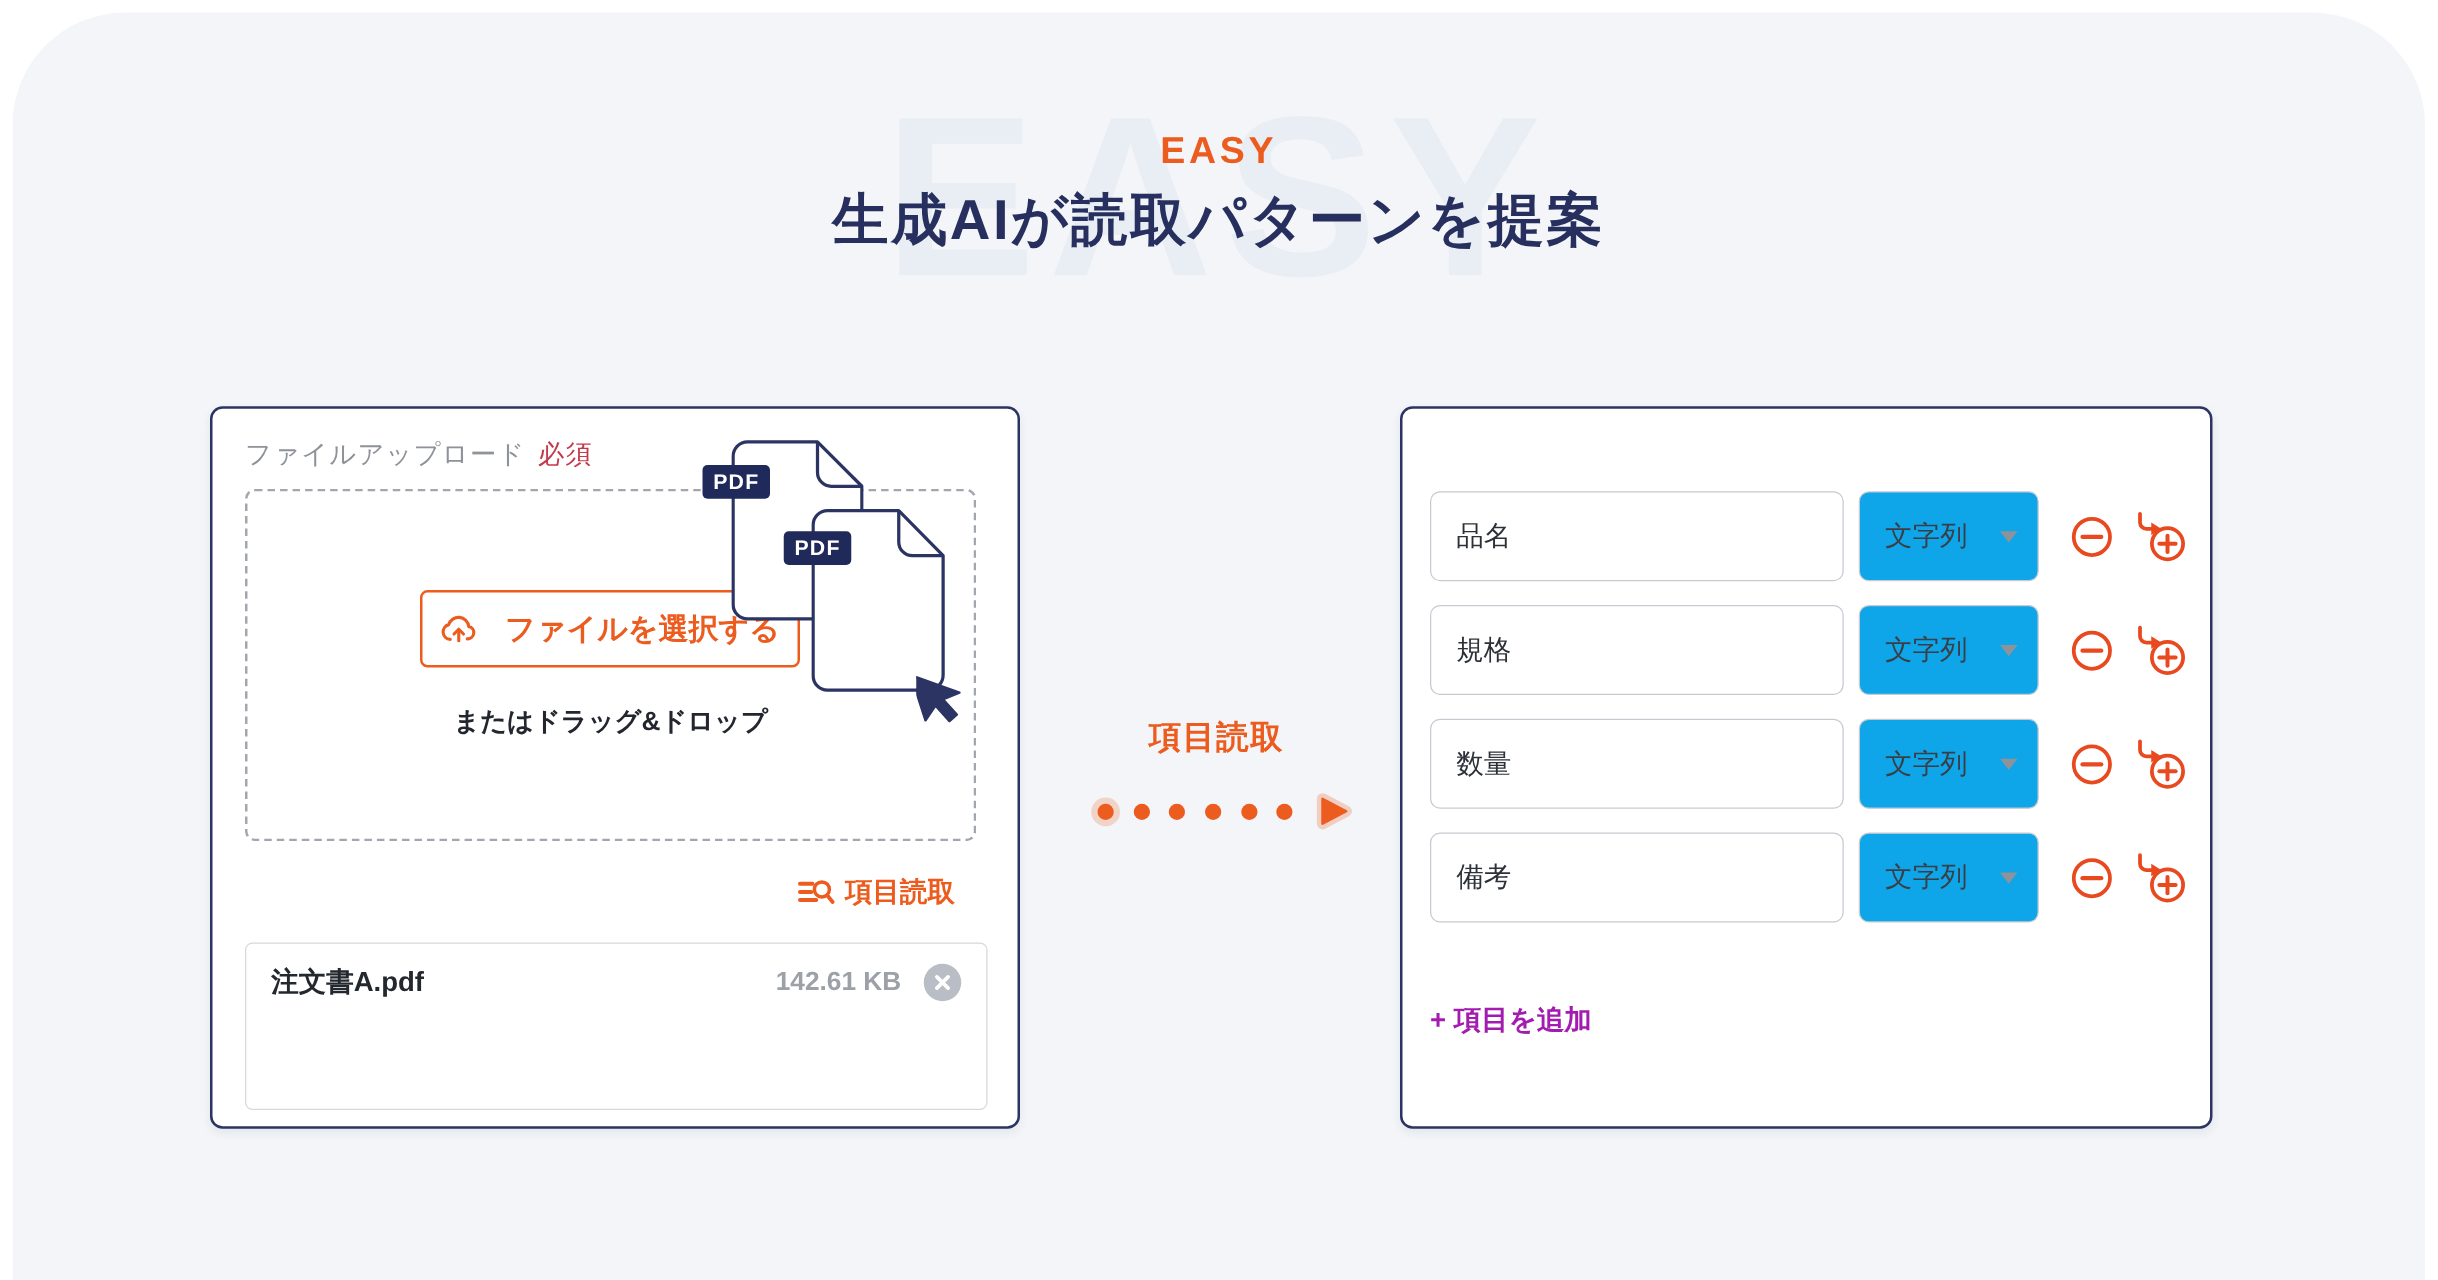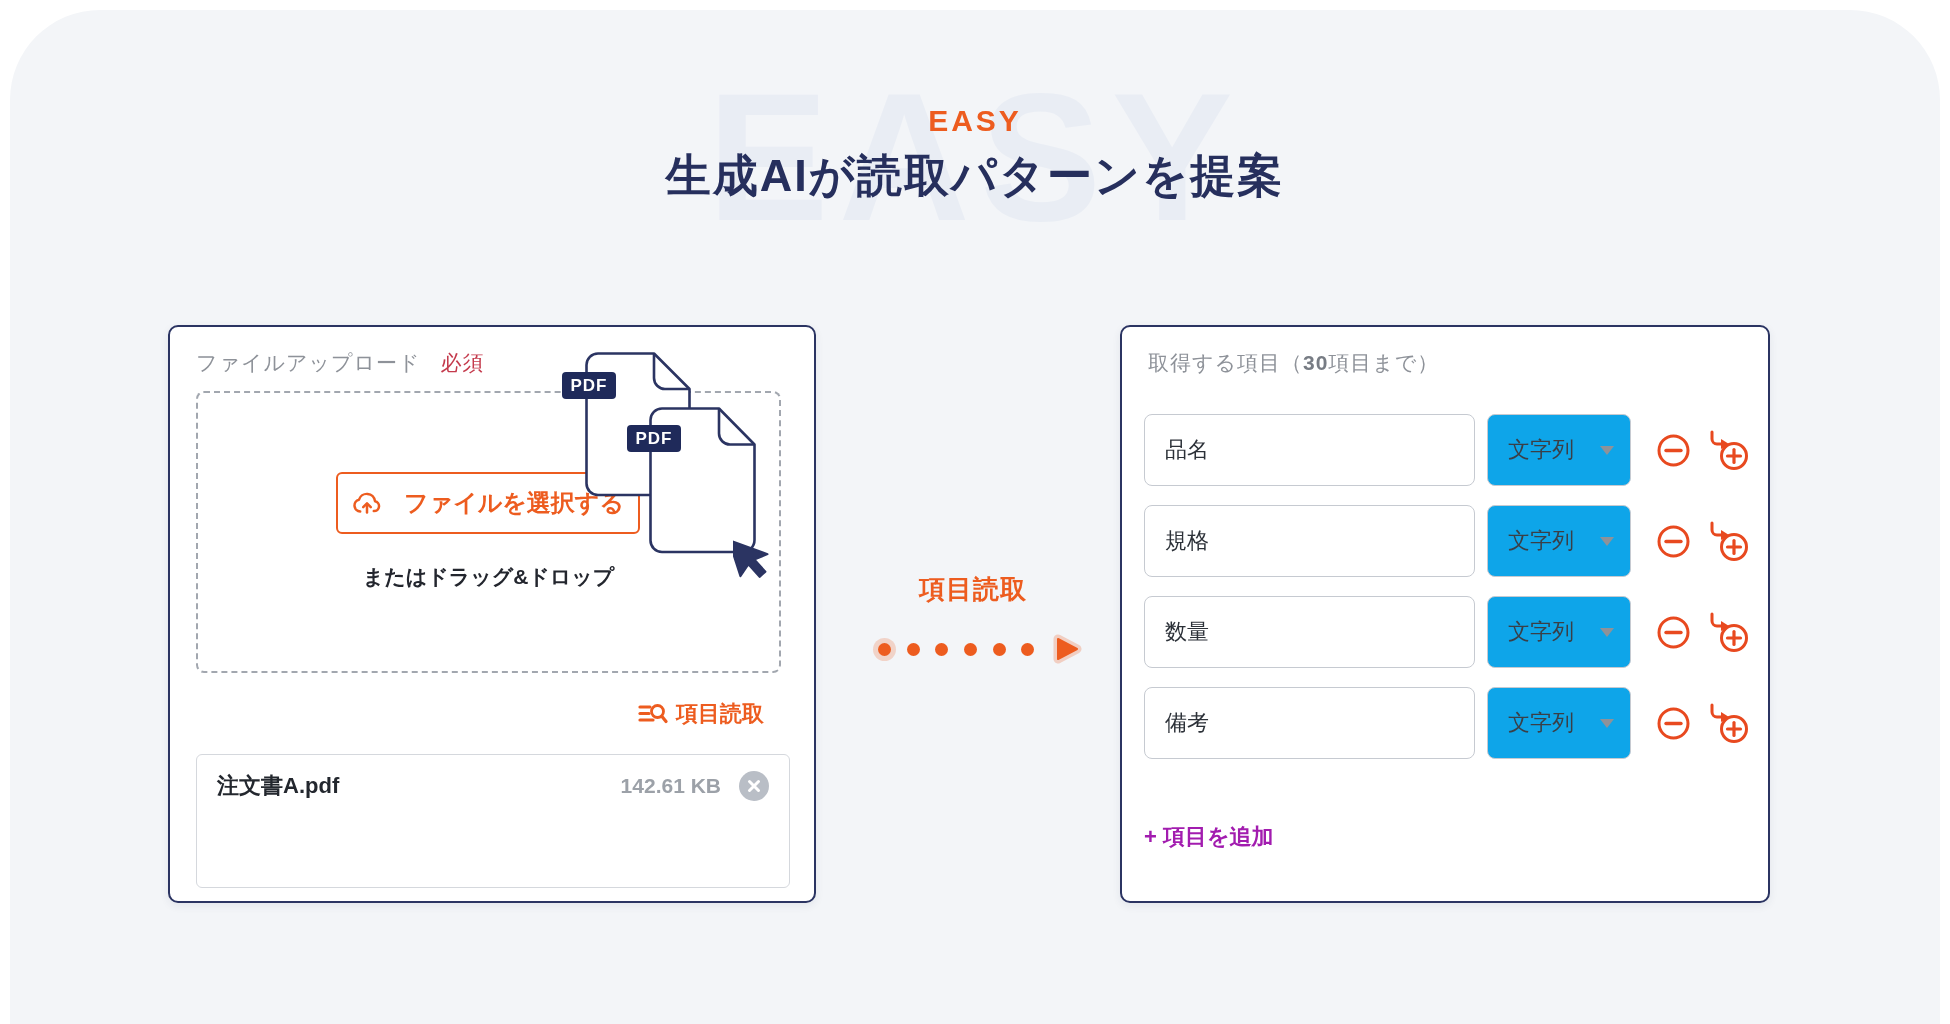--- a/index.html
+++ b/index.html
@@ -20,21 +20,21 @@
 
   
   .card { position:absolute; background:#ffffff; border:2px solid #2B3462; border-radius:10px;
           box-shadow:0 3px 8px rgba(35,45,90,0.08); }
   .card-upload { left:168px; top:325px; width:648px; height:578px; }
   .card-items  { left:1120px; top:325px; width:650px; height:578px; }
 
   
   .upload-header { position:absolute; left:26px; top:22px; font-size:21px; color:#8E9299;
                    letter-spacing:1px; }
-  .required { color:#C43A4C; margin-left:20px; }
+  .required { color:#C43A4C; margin-left:10px; }
   .dropzone { position:absolute; left:26px; top:64px; width:585px; height:282px;
               border:2px dashed #A2A7AF; border-radius:8px; }
   .select-btn { position:absolute; left:166px; top:145px; width:304px; height:62px;
                 background:#ffffff; border:2px solid #ED5C1F; border-radius:6px;
                 display:flex; align-items:center; justify-content:center; gap:22px;
                 color:#ED5C1F; font-size:24px; font-weight:800; cursor:pointer; }
   .drag-hint { position:absolute; left:26px; top:236px; width:585px; text-align:center;
                font-size:21px; font-weight:600; color:#23262E; }
 
   .pdf-doc { position:absolute; }
@@ -61,21 +61,21 @@
   .flow-dots { position:absolute; left:878px; top:633px; width:204px; height:32px;
                display:flex; align-items:center; justify-content:space-between; }
   .dot { width:13px; height:13px; border-radius:50%; background:#ED5C1F; }
   .dot.halo { box-shadow:0 0 0 5px rgba(237,92,31,0.22); }
 
   
   .items-header { position:absolute; left:26px; top:22px; font-size:21px; color:#8E9299;
                   letter-spacing:1px; }
   .items-header b { color:#777C84; font-weight:800; }
   .items-body { position:absolute; left:22px; top:70px; width:606px; }
-  .field-row { display:flex; align-items:center; margin-bottom:27px; height:64px;margin-top:21px; }
+  .field-row { display:flex; align-items:center; margin-bottom:27px; height:64px; }
   .field-input { width:334px; height:72px; border:1.5px solid #C6CAD1; border-radius:8px;
                  background:#ffffff; font-size:22px; color:#2C3138; padding:0 20px; outline:none;
                  font-family:"Liberation Sans","DejaVu Sans",sans-serif; }
   .field-type { width:145px; height:72px; border:1.5px solid #C6CAD1; border-radius:8px;
                 background:#0ea5e9; margin-left:12px; display:flex; align-items:center;
                 padding:0 16px 0 20px; cursor:pointer; }
   .field-type-label { font-size:22px; color:#3A3F47; flex:1; }
   .caret { width:0; height:0; border-left:7px solid transparent; border-right:7px solid transparent;
            border-top:9px solid #8E9299; }
   .icon-btn { background:none; border:none; padding:0; cursor:pointer; display:flex; align-items:center; }
@@ -178,23 +178,20 @@
     <span class="dot"></span>
     <span style="display:flex;">
       <svg width="32" height="32" viewBox="0 0 32 32">
         <polygon points="8,6 27,16 8,26" fill="none" stroke="rgba(237,92,31,0.25)" stroke-width="9" stroke-linejoin="round"></polygon>
         <polygon points="8,6 27,16 8,26" fill="#ED5C1F" stroke="#ED5C1F" stroke-width="2" stroke-linejoin="round"></polygon>
       </svg>
     </span>
   </div>
 
   <div class="card card-items">
-    <div class="items-header">
-      <span>取得する項目（</span><b>30</b><span>項目まで）</span>
-    </div>
 
     <div class="items-body">
 
       <div class="field-row">
         <input class="field-input" type="text" value="品名" style="">
         <div class="field-type">
           <span class="field-type-label">文字列</span>
           <span class="caret"></span>
         </div>
         <button class="icon-btn minus-btn">

